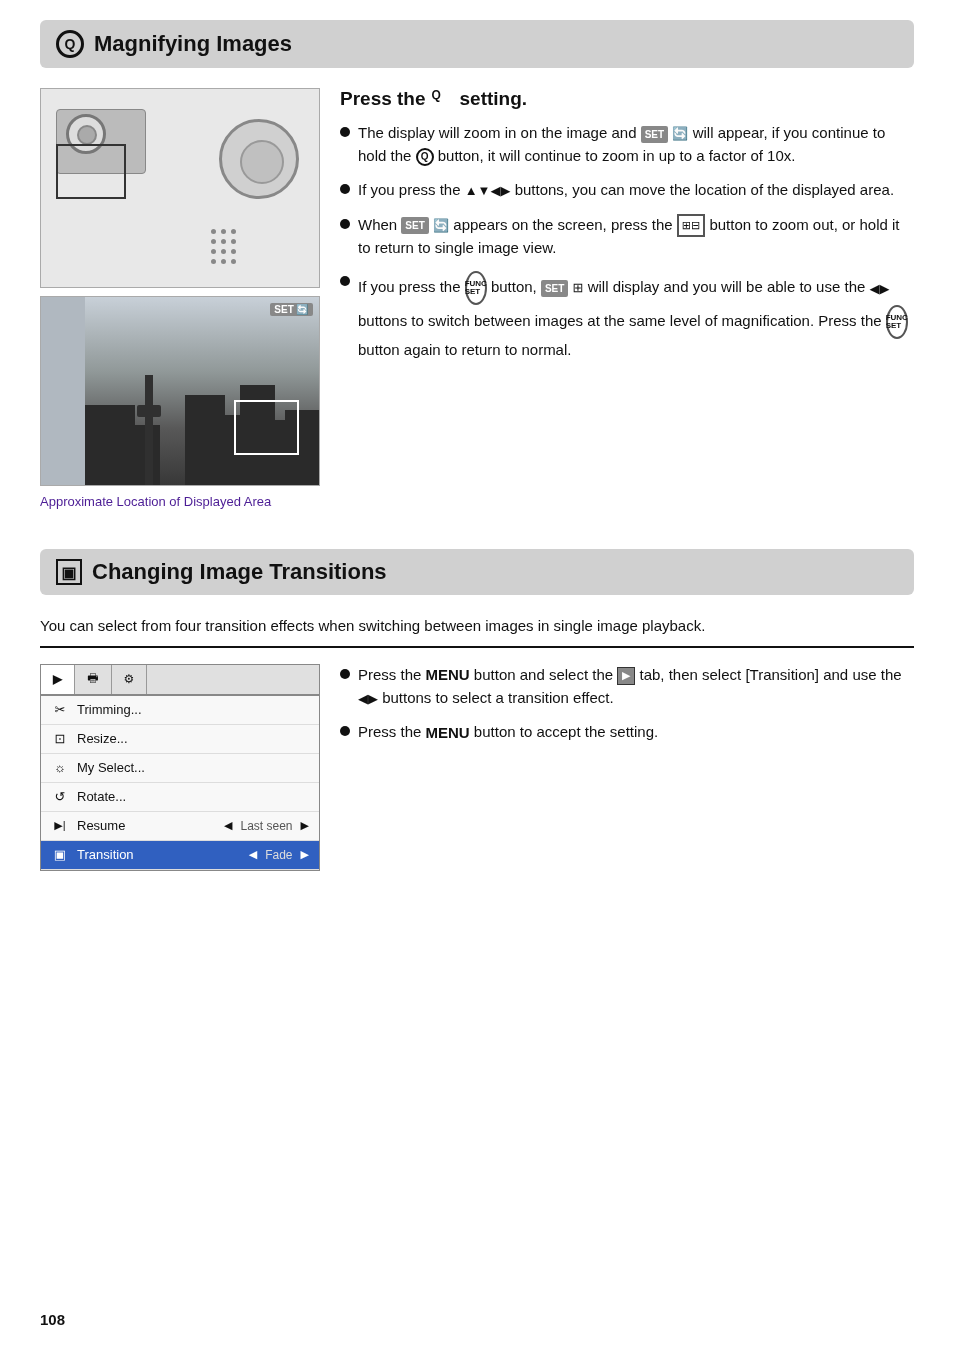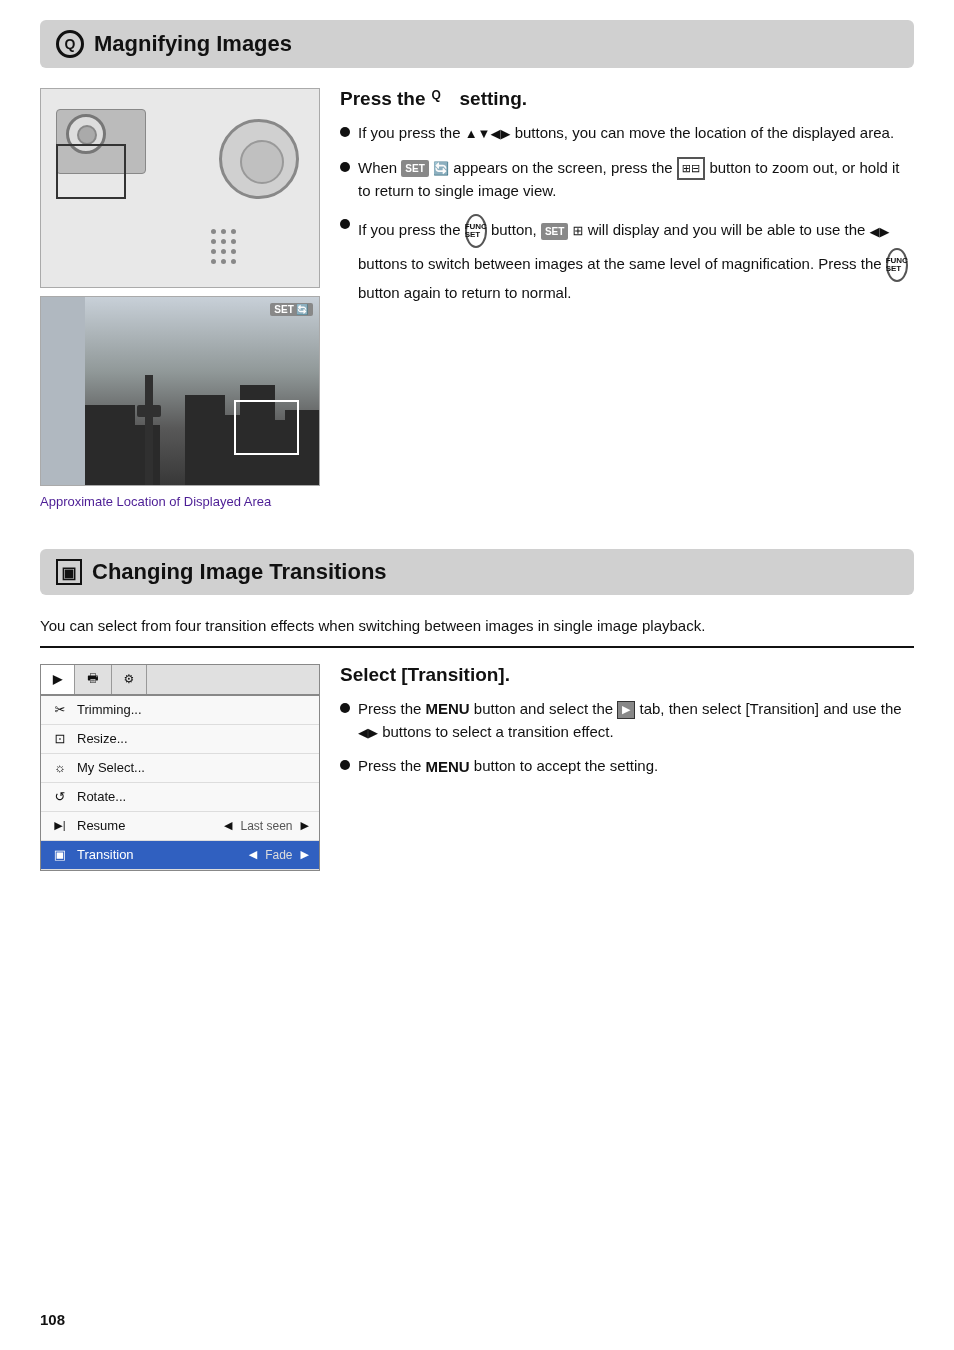--- a/index.html
+++ b/index.html
@@ -504,20 +504,31 @@
       </div>
 
       <div class="magnify-text">
         <div class="subsection-title">
           <span>Press the</span>
           <span class="icon-circle" style="width:22px;height:22px;font-size:12px;border-width:2px;">Q</span>
           <span>setting.</span>
         </div>
 
         <ul class="bullet-list">
+          <li>
+            <span class="bullet-dot"></span>
+            <span>
+              The display will zoom in on the image and
+              <span class="inline-badge">SET</span>
+              <span style="font-size:13px;">🔄</span>
+              will appear, if you continue to hold the
+              <span class="inline-search">Q</span>
+              button, it will continue to zoom in up to a factor of 10x.
+            </span>
+          </li>
           <li>
             <span class="bullet-dot"></span>
             <span>
               If you press the <span class="inline-arrows">▲▼◀▶</span> buttons, you can move the location of the displayed area.
             </span>
           </li>
           <li>
             <span class="bullet-dot"></span>
             <span>
               When <span class="inline-badge">SET</span> <span style="font-size:13px;">🔄</span> appears on the screen, press the <span style="display:inline-flex;align-items:center;border:2px solid #555;padding:1px 3px;font-size:11px;vertical-align:middle;">⊞⊟</span> button to zoom out, or hold it to return to single image view.
@@ -588,23 +599,20 @@
         <div class="menu-item selected">
           <span class="menu-item-icon">▣</span>
           <span class="menu-item-label">Transition</span>
           <span class="menu-arrow-left">◀</span>
           <span class="menu-item-value">Fade</span>
           <span class="menu-arrow-right">▶</span>
         </div>
       </div>
 
       <div class="transition-text">
-        <div class="subsection-title">
-          <span>Select [Transition].</span>
-        </div>
 
         <ul class="bullet-list">
           <li>
             <span class="bullet-dot"></span>
             <span>
               Press the <span class="inline-menu">MENU</span> button and select the <span style="display:inline-flex;align-items:center;justify-content:center;width:18px;height:18px;border:1px solid #333;background:#888;color:#fff;font-size:11px;vertical-align:middle;">▶</span> tab, then select [Transition] and use the <span class="inline-arrows">◀▶</span> buttons to select a transition effect.
             </span>
           </li>
           <li>
             <span class="bullet-dot"></span>

